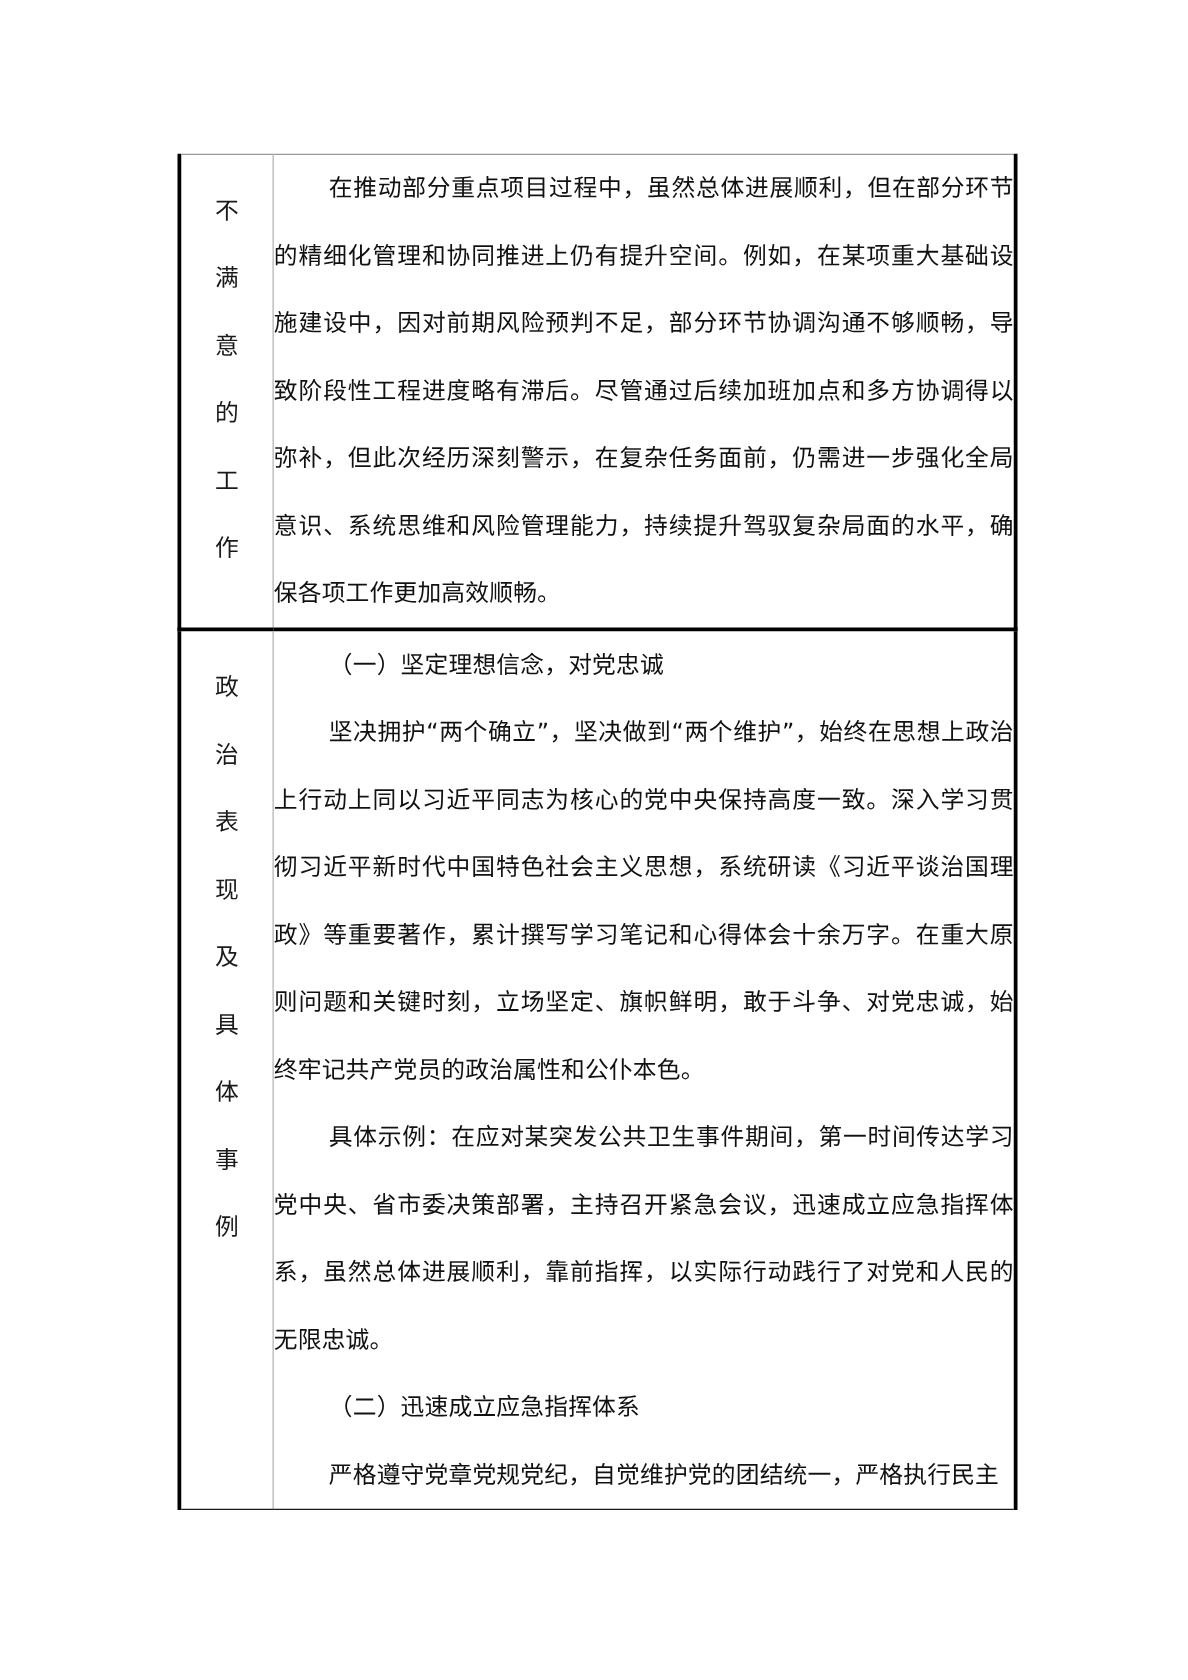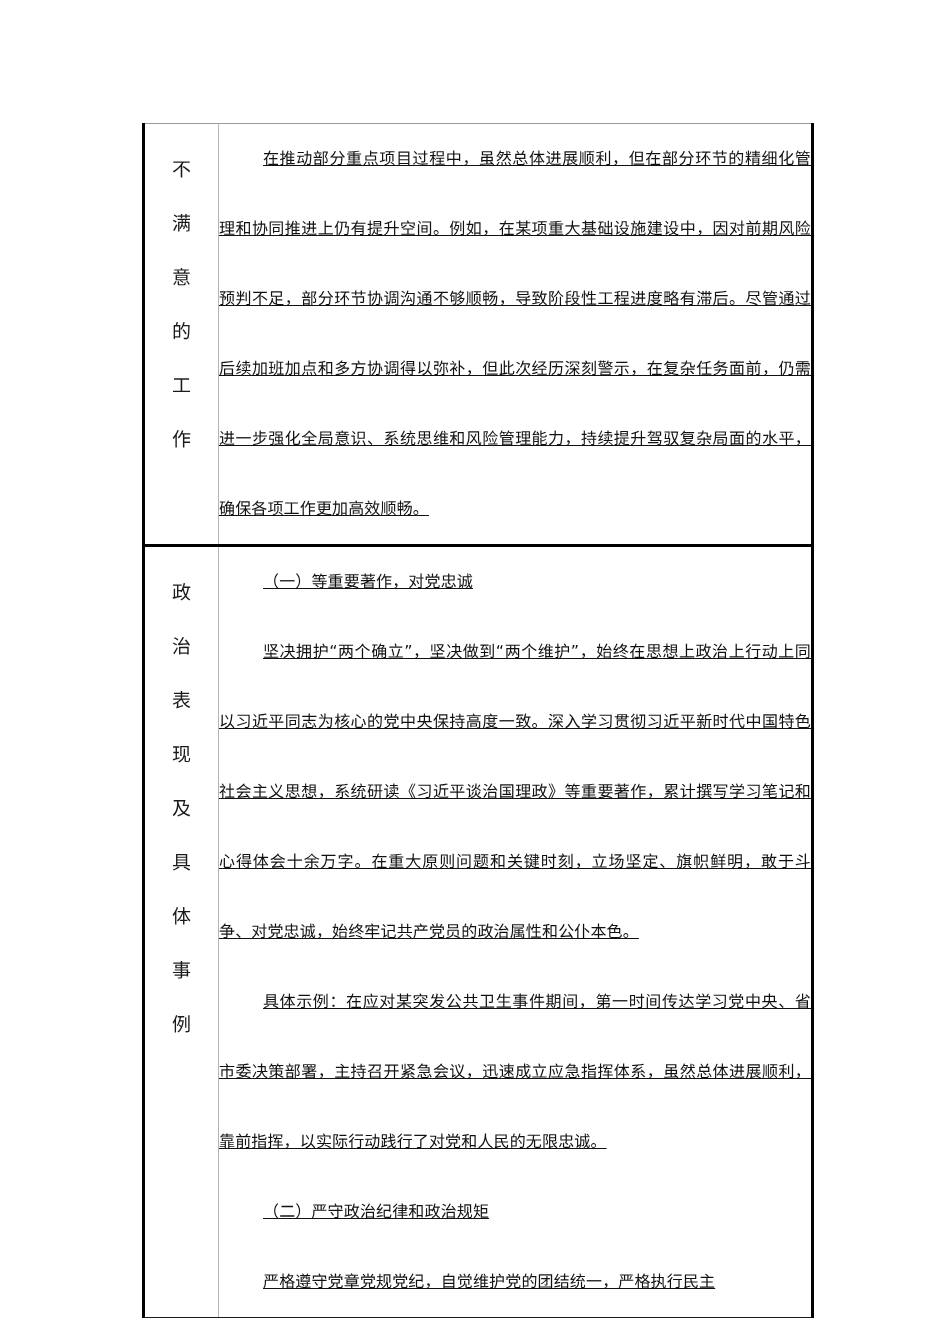--- a/index.html
+++ b/index.html
@@ -80,29 +80,28 @@
     height: 54px;
     line-height: 54px;
   }
 
   
   .label-r1 { padding-top: 18px; }
   .label-r2 { padding-top: 18px; }
 
   
   .para {
-    font-size: 16px;
-    line-height: 70px;
+    font-size: 19px;
+    line-height: 54px;
     color: #111111;
     margin: 0;
     text-align: justify;
     text-justify: inter-ideograph;
     word-break: break-all;
     letter-spacing: 0.15px;
-    text-decoration: underline;
   }
   .para.indent {
     text-indent: 44px;
   }
   .para.heading {
     text-indent: 44px;
   }
   .body-r1 { padding-top: 18px; padding-bottom: 6px; }
   .body-r2 { padding-top: 18px; padding-bottom: 0px; }
 </style>
@@ -138,24 +137,24 @@
             <span class="ch">表</span>
             <span class="ch">现</span>
             <span class="ch">及</span>
             <span class="ch">具</span>
             <span class="ch">体</span>
             <span class="ch">事</span>
             <span class="ch">例</span>
           </div>
         </td>
         <td class="body-cell body-r2">
-          <p class="para heading">（一）等重要著作，对党忠诚</p>
+          <p class="para heading">（一）坚定理想信念，对党忠诚</p>
           <p class="para indent">坚决拥护“两个确立”，坚决做到“两个维护”，始终在思想上政治上行动上同以习近平同志为核心的党中央保持高度一致。深入学习贯彻习近平新时代中国特色社会主义思想，系统研读《习近平谈治国理政》等重要著作，累计撰写学习笔记和心得体会十余万字。在重大原则问题和关键时刻，立场坚定、旗帜鲜明，敢于斗争、对党忠诚，始终牢记共产党员的政治属性和公仆本色。</p>
           <p class="para indent">具体示例：在应对某突发公共卫生事件期间，第一时间传达学习党中央、省市委决策部署，主持召开紧急会议，迅速成立应急指挥体系，虽然总体进展顺利，靠前指挥，以实际行动践行了对党和人民的无限忠诚。</p>
-          <p class="para heading">（二）严守政治纪律和政治规矩</p>
+          <p class="para heading">（二）迅速成立应急指挥体系</p>
           <p class="para indent">严格遵守党章党规党纪，自觉维护党的团结统一，严格执行民主</p>
         </td>
       </tr>
 
     </tbody>
   </table>
 
 </div>
 
 </body></html>

